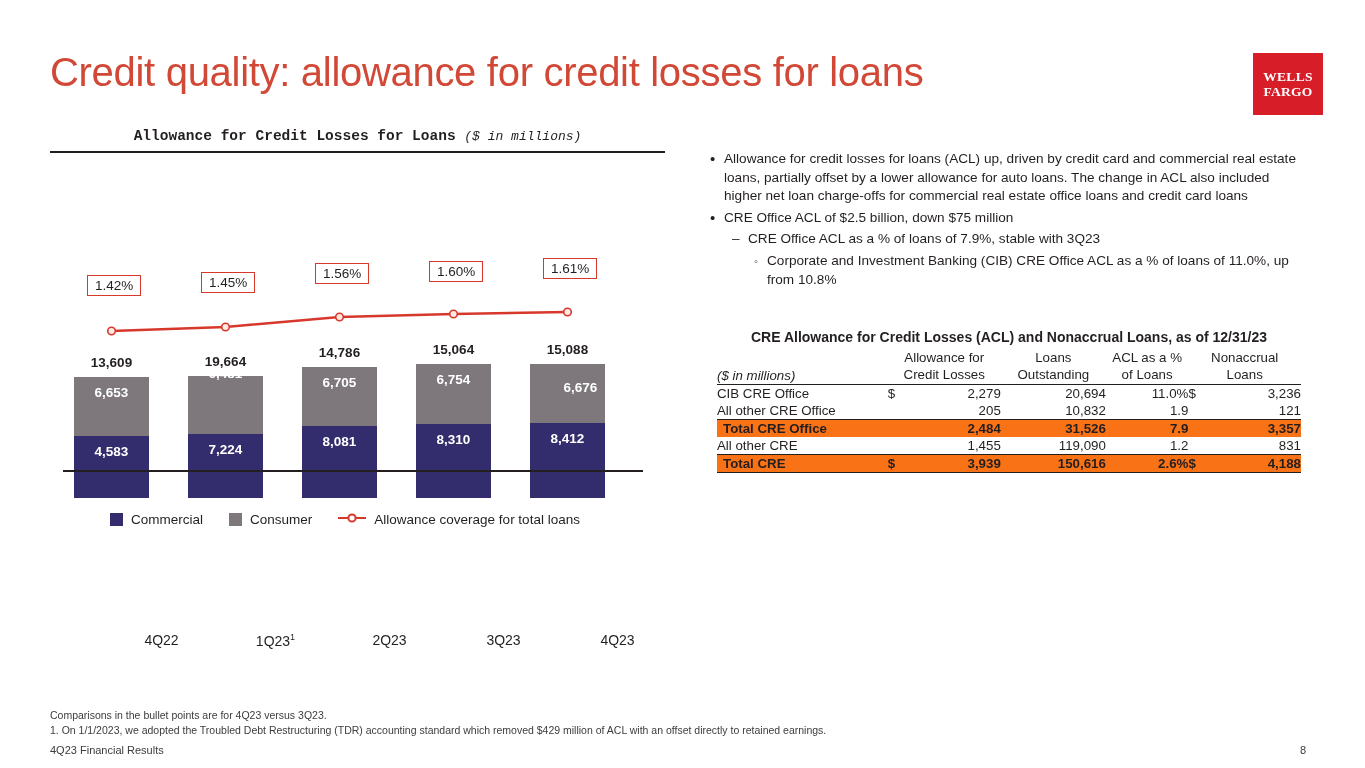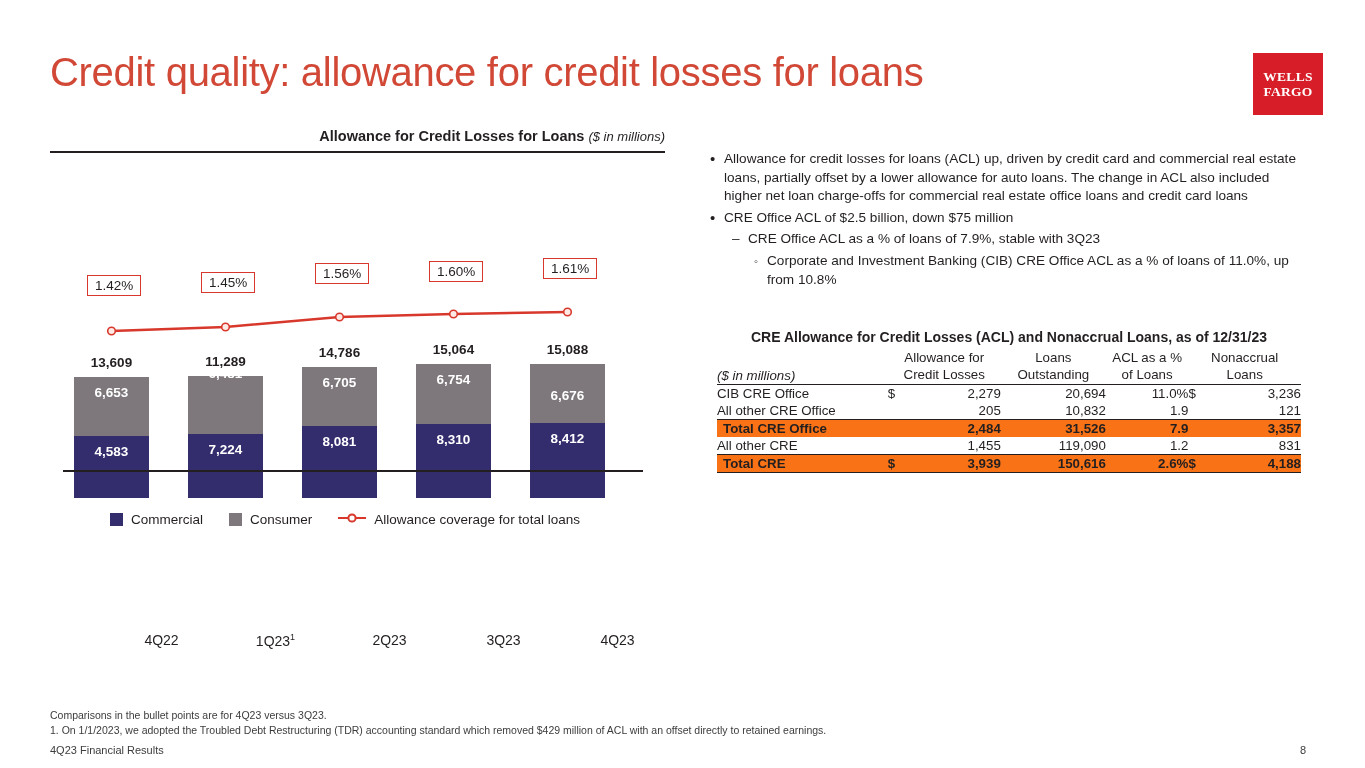--- a/index.html
+++ b/index.html
@@ -35,22 +35,22 @@
     font-weight:bold;
     font-size:13.5px;
     line-height:15px;
     letter-spacing:0.3px;
   }
 
   
   .chart-panel{position:absolute;left:50px;top:128px;width:615px;height:410px;}
   .chart-title{
     position:absolute;left:0;top:0;width:615px;
-    text-align:right;
-    font-size:14.5px;font-weight:bold;
+    text-align:center;
+    font-size:14.5px;font-weight:bold;font-family:Liberation Mono, monospace;
   }
   .chart-title .sub{font-weight:normal;font-style:italic;font-size:13px;}
   .chart-rule{
     position:absolute;left:0;top:23px;width:615px;height:2px;background:#231f20;
   }
   .plot{position:absolute;left:0;top:28px;width:615px;height:320px;}
   .axis-line{
     position:absolute;left:13px;top:342px;width:580px;height:2px;background:#231f20;
   }
   .bar-group{position:absolute;top:0;width:75px;}
@@ -167,21 +167,21 @@
           <circle cx="517.5" cy="156" r="3.8" fill="#ffe9e4" stroke="#d8382b" stroke-width="1.6"></circle>
         </svg>
     <div class="bar-group" style="left: 24px;">
           <div class="total-label" style="top: 199.135px;">13,609</div>
           <div class="seg seg-consumer" style="top: 221.135px; height: 59.0868px;"></div>
           <div class="seg-label" style="top: 229.135px;">6,653</div>
           <div class="seg seg-commercial" style="top: 280.222px; height: 61.7778px;"></div>
           <div class="seg-label" style="top: 288.222px;">4,583</div>
         </div>
         <div class="bar-group" style="left: 138px;">
-          <div class="total-label" style="top: 198.283px;">11,289</div>
+          <div class="total-label" style="top: 198.283px;">19,664</div>
           <div class="seg seg-consumer" style="top: 220.283px; height: 57.5593px;"></div>
           <div class="seg-label" style="top: 210px;">6,481</div>
           <div class="seg seg-commercial" style="top: 277.842px; height: 64.158px;"></div>
           <div class="seg-label" style="top: 285.842px;">7,224</div>
         </div>
         <div class="bar-group" style="left: 252px;">
           <div class="total-label" style="top: 188.682px;">14,786</div>
           <div class="seg seg-consumer" style="top: 210.682px; height: 59.5486px;"></div>
           <div class="seg-label" style="top: 218.682px;">6,705</div>
           <div class="seg seg-commercial" style="top: 270.231px; height: 71.7692px;"></div>
@@ -190,21 +190,21 @@
         <div class="bar-group" style="left: 366px;">
           <div class="total-label" style="top: 186.213px;">15,064</div>
           <div class="seg seg-consumer" style="top: 208.213px; height: 59.9838px;"></div>
           <div class="seg-label" style="top: 216.213px;">6,754</div>
           <div class="seg seg-commercial" style="top: 268.197px; height: 73.803px;"></div>
           <div class="seg-label" style="top: 276.197px;">8,310</div>
         </div>
         <div class="bar-group" style="left: 480px;">
           <div class="total-label" style="top: 186px;">15,088</div>
           <div class="seg seg-consumer" style="top: 208px; height: 59.2911px;"></div>
-          <div class="seg-label" style="top: 232px;">6,676</div>
+          <div class="seg-label" style="top: 224px; padding-left: 13px;">6,676</div>
           <div class="seg seg-commercial" style="top: 267.291px; height: 74.7089px;"></div>
           <div class="seg-label" style="top: 275.291px;">8,412</div>
         </div>
       </div>
     <div class="axis-line"></div>
     <div id="catlabels">
         <div class="cat-label" style="left: 74px; position: absolute; top: 504px;">4Q22</div>
         <div class="cat-label" style="left: 188px; position: absolute; top: 504px;">1Q23<sup>1</sup></div>
         <div class="cat-label" style="left: 302px; position: absolute; top: 504px;">2Q23</div>
         <div class="cat-label" style="left: 416px; position: absolute; top: 504px;">3Q23</div>

